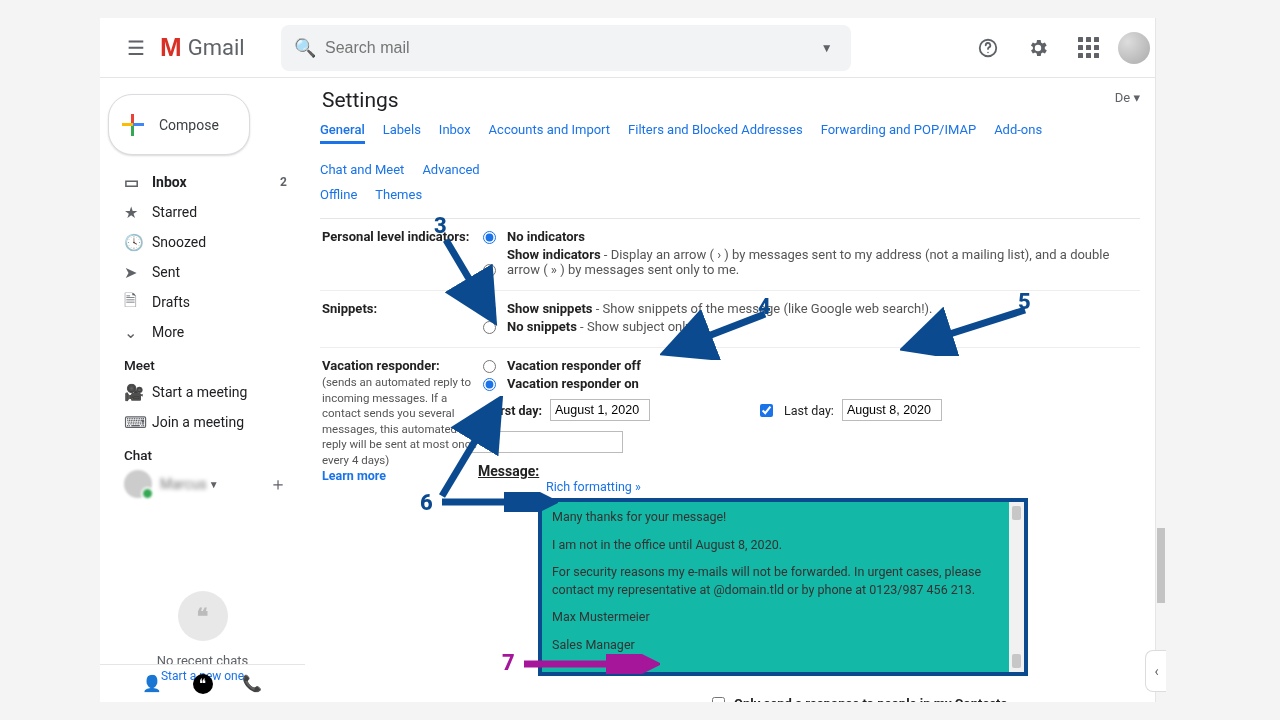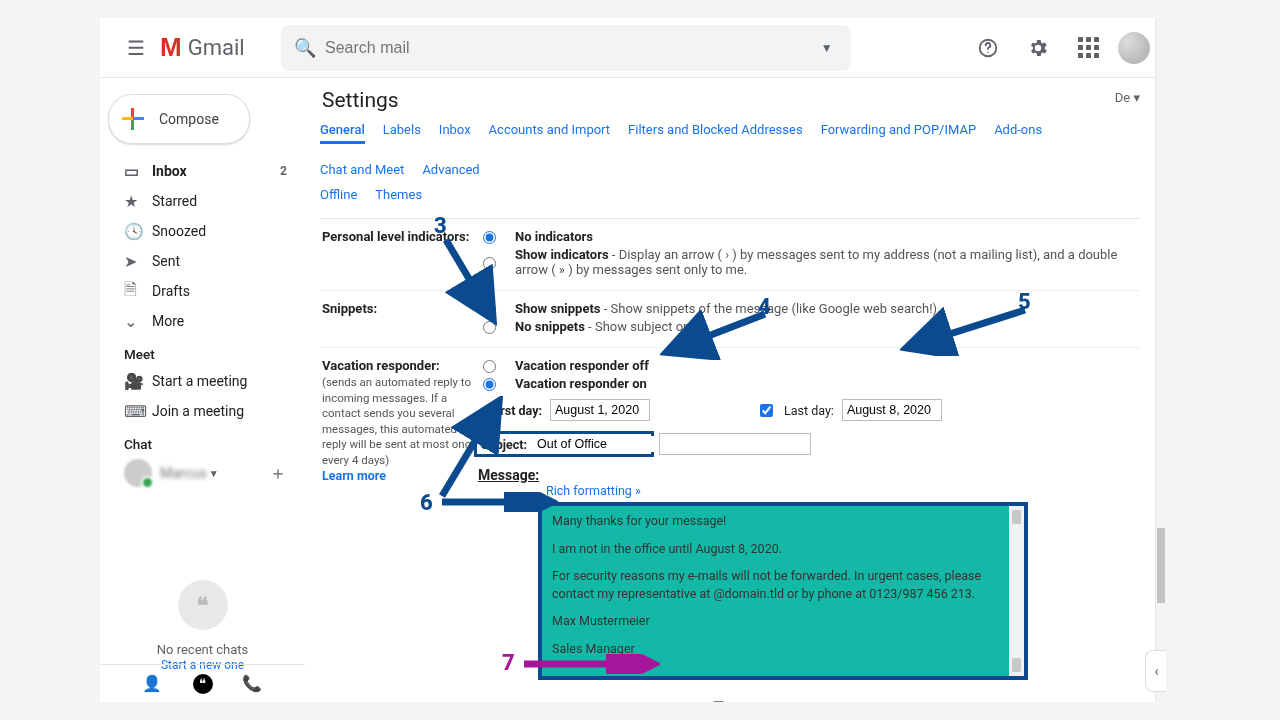--- a/index.html
+++ b/index.html
@@ -101,21 +101,21 @@
     width: 206px;
     flex: none;
     padding-top: 8px;
     display:flex;
     flex-direction:column;
     position:relative;
     border-right: 1px solid transparent;
   }
   .compose {
     margin: 8px 8px 12px 8px;
-    height: 50px;
+    height: 61px;
     width: 142px;
     border-radius: 24px;
     border: 1px solid #dadce0;
     background:#fff;
     display:flex;
     align-items:center;
     padding-left: 12px;
     box-shadow: 0 1px 2px rgba(60,64,67,.2);
     cursor:pointer;
     color:#3c4043;
@@ -236,21 +236,21 @@
   .row .label .sub {
     font-weight:400;
     font-size: 11.5px;
     color:#555;
     line-height: 1.35;
     display:block;
     margin-top: 2px;
   }
   .row .label a { color:#1a73e8; text-decoration:none; font-size:12.5px;}
   .row .value { flex:1; }
-  .opt { display:flex; align-items:center; gap:16px; margin-bottom:3px; }
+  .opt { display:flex; align-items:flex-end; gap:8px; margin-bottom:3px; }
   .opt input[type=radio]{ margin-top:2px; accent-color:#1a73e8;}
   .opt .b { font-weight:700; }
   .opt .desc { color:#555; }
   .vr-form { margin-top: 8px; }
   .vr-line { display:flex; align-items:center; gap: 8px; margin-bottom: 10px; font-size:13px; }
   .vr-line .lbl { width: 56px; text-align:right; font-weight:700; font-size:12.5px;}
   .date-input, .text-input {
     border: 1px solid #bbb;
     height: 22px;
     font-size: 12.5px;
@@ -506,24 +506,20 @@
                 <div class="vr-line">
                   <span class="lbl" style="width:64px;">First day:</span>
                   <input class="date-input" value="August 1, 2020" style="">
                   <span style="width:90px;"></span>
                   <input type="checkbox" checked="" style="accent-color: rgb(26, 115, 232);">
                   <span class="b" style="font-size:12.5px;">Last day:</span>
                   <input class="date-input" value="August 8, 2020" style="">
                 </div>
 
                 <div class="vr-line" style="margin-left:-4px;">
-                  <div class="subject-wrap">
-                    <span class="lbl">Subject:</span>
-                    <input value="Out of Office" style="">
-                  </div>
                   <div class="subject-ext"></div>
                 </div>
 
                 <div class="msg-label">Message:</div>
                 <a href="#" class="rich-link">Rich formatting »</a>
 
                 <div class="msg-box">
                   <div class="msg-content">
                     <p>Many thanks for your message!</p>
                     <p>I am not in the office until August 8, 2020.</p>

